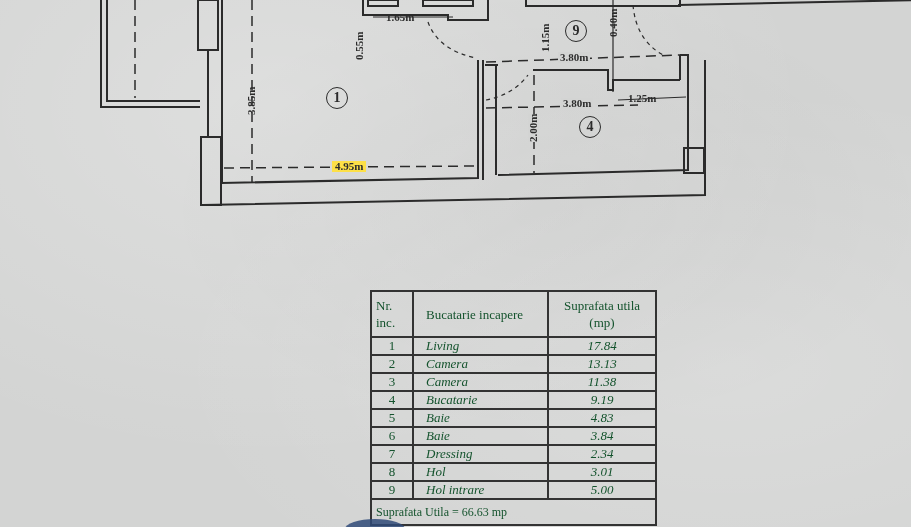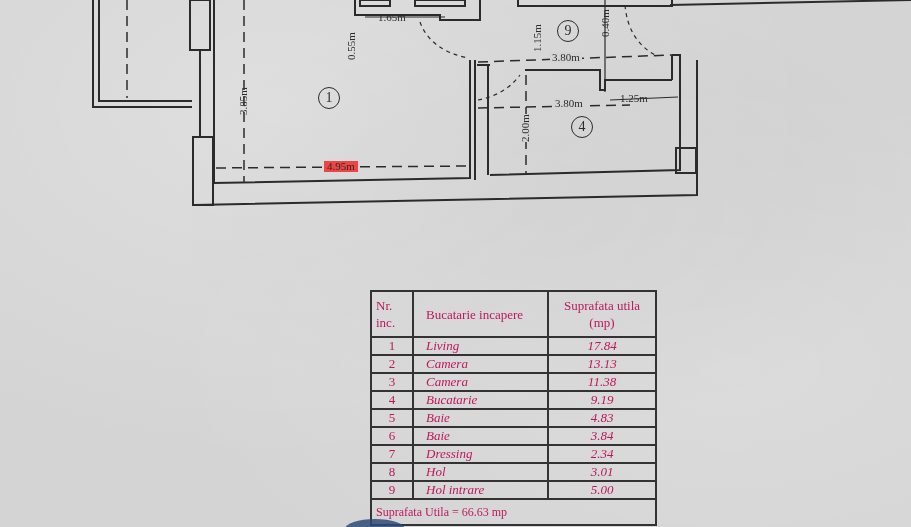--- a/index.html
+++ b/index.html
@@ -6,31 +6,31 @@
   body {
     width:911px; height:527px; overflow:hidden; position:relative;
     background:#d3d4d3;
     background-image:
       radial-gradient(ellipse at 30% 20%, rgba(255,255,255,0.25), transparent 60%),
       radial-gradient(ellipse at 80% 70%, rgba(255,255,255,0.18), transparent 55%),
       radial-gradient(ellipse at 60% 40%, rgba(0,0,0,0.04), transparent 50%);
     font-family:"Liberation Serif", "DejaVu Serif", serif;
     color:#2a2a2a;
   }
-  .plan { position:absolute; left:0; top:0; width:735px; height:260px; }
+  .plan { position:absolute; left:8px; top:0; width:735px; height:260px;font-weight:bold; }
   .plan svg { position:absolute; left:0; top:0; }
   .lbl { position:absolute; font-size:11px; color:#2c2c2c; white-space:nowrap; line-height:1; }
   .vert { transform:rotate(-90deg); transform-origin:left top; }
   .room-num {
     position:absolute; width:20px; height:20px; border:1.5px solid #2c2c2c; border-radius:50%;
     font-size:14px; text-align:center; line-height:20px; color:#2c2c2c;
   }
   table.areas {
     position:absolute; left:370px; top:290px; border-collapse:collapse;
-    font-size:13px; color:#be185d;
+    font-size:13px; color:#14532d;
   }
   table.areas td, table.areas th {
     border:2px solid #333; padding:0 4px; font-weight:normal;
   }
   table.areas th { font-size:13px; line-height:17px; }
   .c1 { width:32px; text-align:center; }
   .c2 { width:117px; text-align:left; padding-left:12px !important; font-style:italic; }
   .c3 { width:98px; text-align:center; font-style:italic;margin-top:12px; }
   table.areas tbody td { height:16px; line-height:16px; }
   table.areas tfoot td { height:24px; font-size:12px; }
@@ -90,21 +90,21 @@
     <g fill="none" stroke="#2b2b2b" stroke-width="1.2" stroke-dasharray="4,4">
       <path d="M420,22 Q430,50 468,58"></path>
       <path d="M625,5 Q628,40 655,55"></path>
       <path d="M478,100 Q505,95 520,75"></path>
     </g>
   </svg>
 
   <span class="lbl" style="left:378px;top:12px;font-size:11px;">1.65m</span>
   <span class="lbl vert" style="left:346px;top:60px;">0.55m</span>
   <span class="lbl vert" style="left:238px;top:115px;">3.85m</span>
-  <span class="lbl" style="left:324px;top:161px;background:#ef4444;padding:0 3px;">4.95m</span>
+  <span class="lbl" style="left:324px;top:161px;background:#fde047;padding:0 3px;">4.95m</span>
   <span class="lbl vert" style="left:532px;top:52px;">1.15m</span>
   <span class="lbl vert" style="left:600px;top:37px;">0.40m</span>
   <span class="lbl" style="left:550px;top:52px;background:#d3d4d3;padding:0 2px;">3.80m</span>
   <span class="lbl" style="left:553px;top:98px;background:#d3d4d3;padding:0 2px;">3.80m</span>
   <span class="lbl" style="left:620px;top:93px;">1.25m</span>
   <span class="lbl vert" style="left:520px;top:142px;background:#d3d4d3;">2.00m</span>
 
   <div class="room-num" style="left:318px;top:87px;">1</div>
   <div class="room-num" style="left:557px;top:20px;">9</div>
   <div class="room-num" style="left:571px;top:116px;">4</div>

